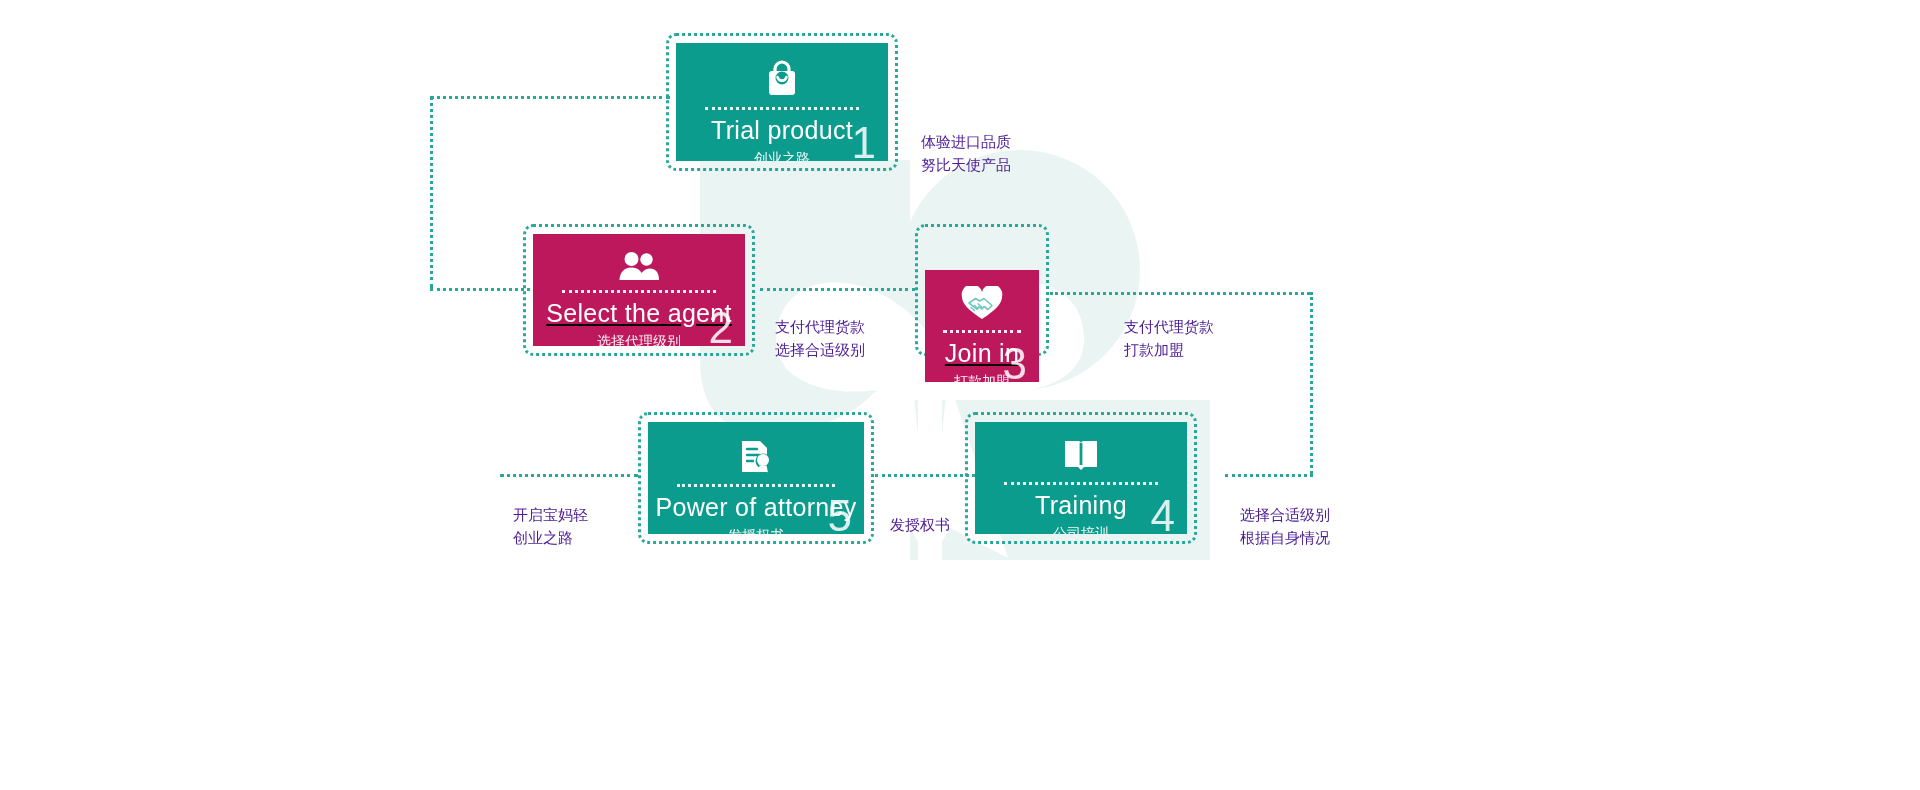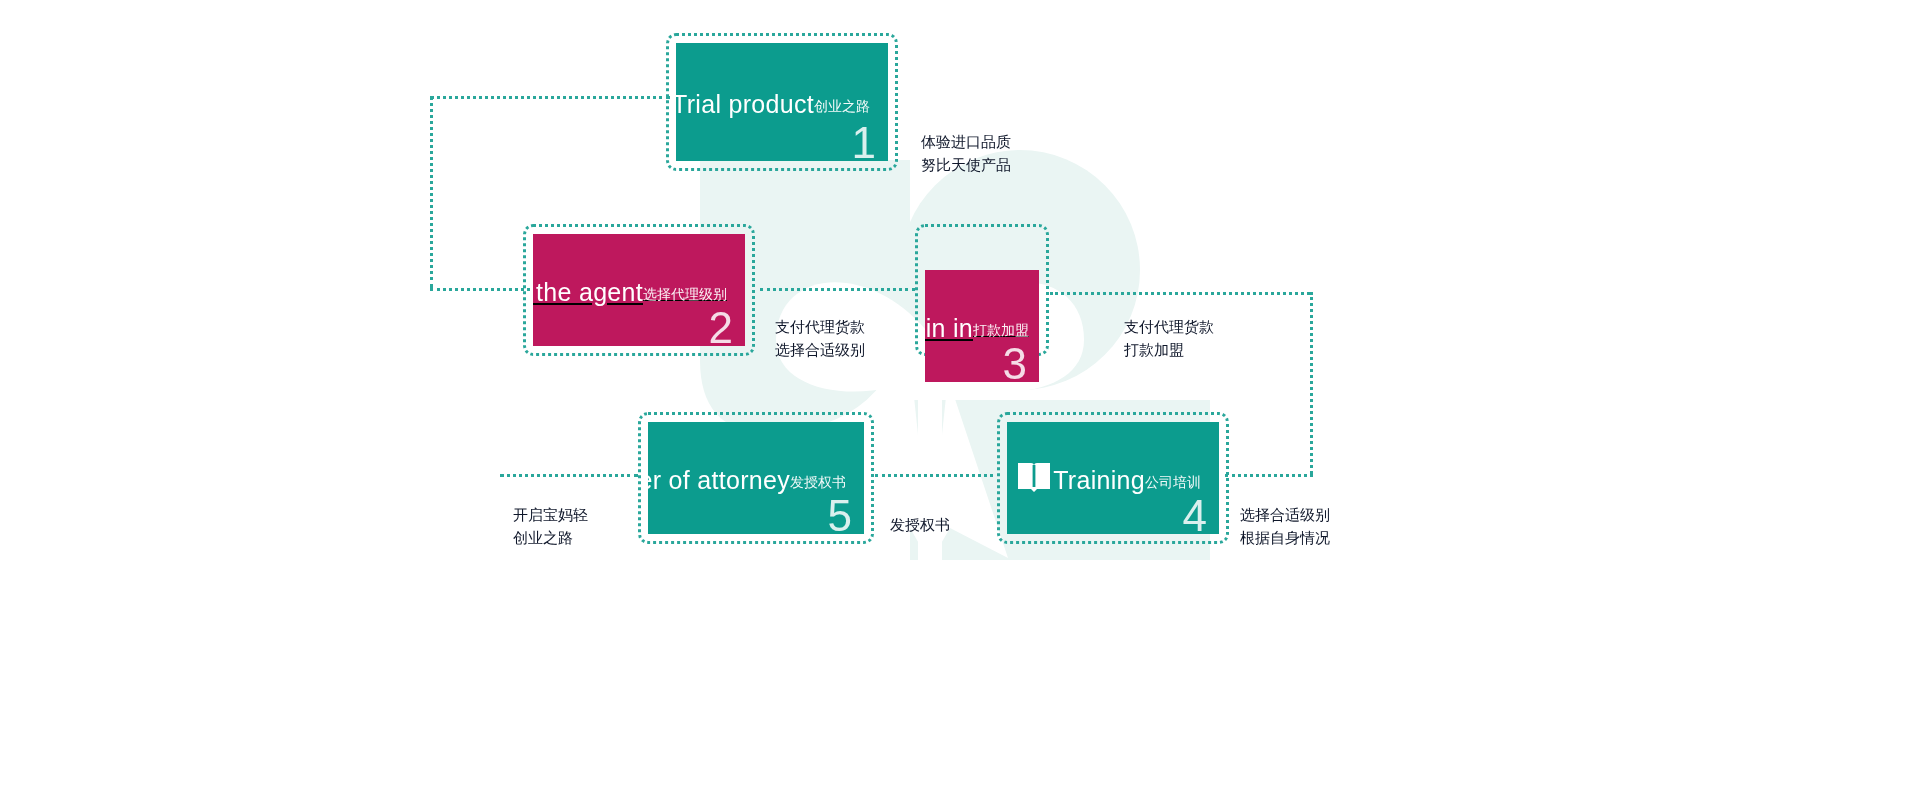--- a/index.html
+++ b/index.html
@@ -39,24 +39,23 @@
     border:3px dotted #2AA79B;
     border-radius:10px;
     padding:7px;
   }
   .card-inner{
     position:relative;
     width:100%;height:100%;
     box-sizing:border-box;
     padding:14px 18px 10px 18px;
     display:flex;
-    flex-direction:row;
+    flex-direction:column;
     align-items:center;
     overflow:hidden;
-    justify-content:flex-end;
   }
   .card.dark .card-inner{background:#0C9C8E;}
   .card.light .card-inner{background:#be185d;text-decoration:underline;}
 
   .card-icon{
     display:flex;align-items:center;justify-content:center;
     height:44px;margin-top:2px;margin-bottom:6px;
   }
   .card-icon svg{display:block;}
 
@@ -89,21 +88,21 @@
     right:12px;bottom:-4px;
     color:rgba(255,255,255,.85);
     font-size:44px;
     font-weight:300;
     line-height:1;
   }
 
   
   .note{
     position:absolute;
-    color:#0f172a;
+    color:#4c1d95;
     font-size:15px;
     line-height:1.55;
     white-space:nowrap;
   }
 </style>
 </head>
 <body>
 
 <div id="stage">
 
@@ -197,21 +196,21 @@
           <path d="M11 21.5 l3.5 3 M14.5 19.5 l3.5 3.2 M18 17.8 l3.6 3.2" stroke="#6FC9BE" stroke-width="1.5" stroke-linecap="round"></path>
         </svg>
       </div>
       <div class="divider" style="width:84%;"></div>
       <div class="card-title">Join in</div>
       <div class="card-sub">打款加盟</div>
       <div class="card-num">3</div>
     </div>
   </div>
 
-  <div class="card dark" style="left:997px;top:412px;width:232px;height:132px;">
+  <div class="card dark" style="left:965px;top:412px;width:232px;height:132px;">
     <div class="card-inner">
       <div class="card-icon">
         <svg width="38" height="36" viewBox="0 0 38 36">
           <path d="M3 3 h13 a3 3 0 0 1 3 3 v26 l-3 -3 h-13 z" fill="#fff"></path>
           <path d="M35 3 h-13 a3 3 0 0 0 -3 3 v26 l3 -3 h13 z" fill="#fff"></path>
           <rect x="17.6" y="5" width="2.8" height="22" fill="#0C9C8E"></rect>
         </svg>
       </div>
       <div class="divider"></div>
       <div class="card-title">Training</div>

